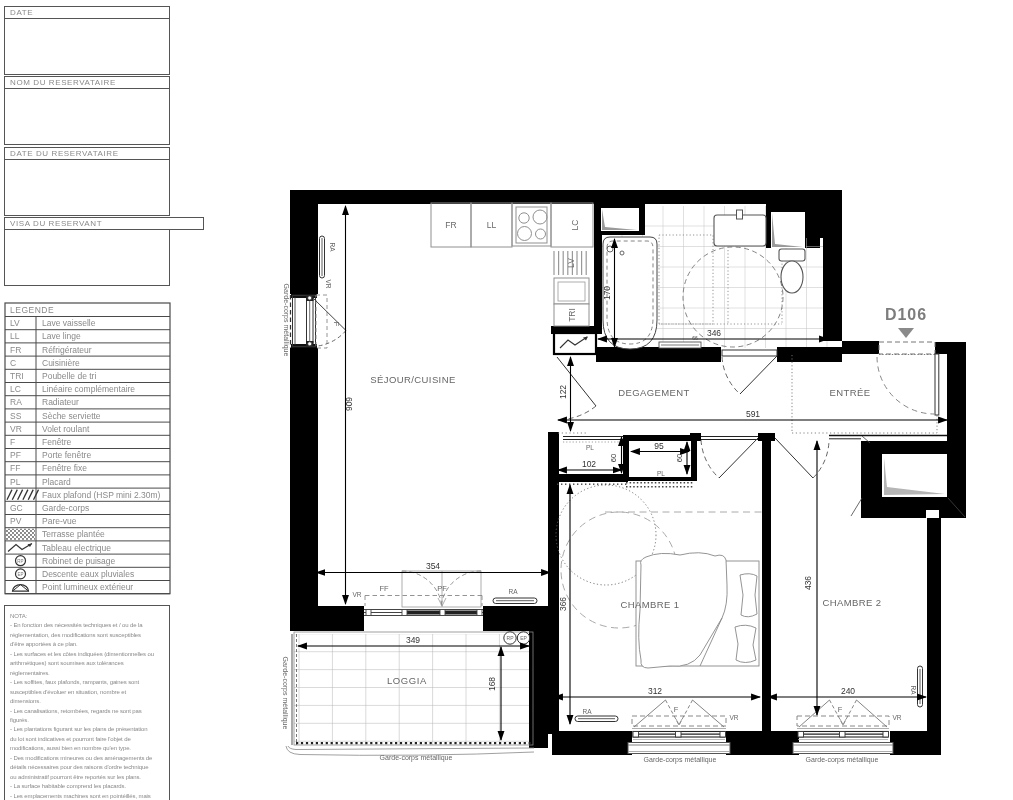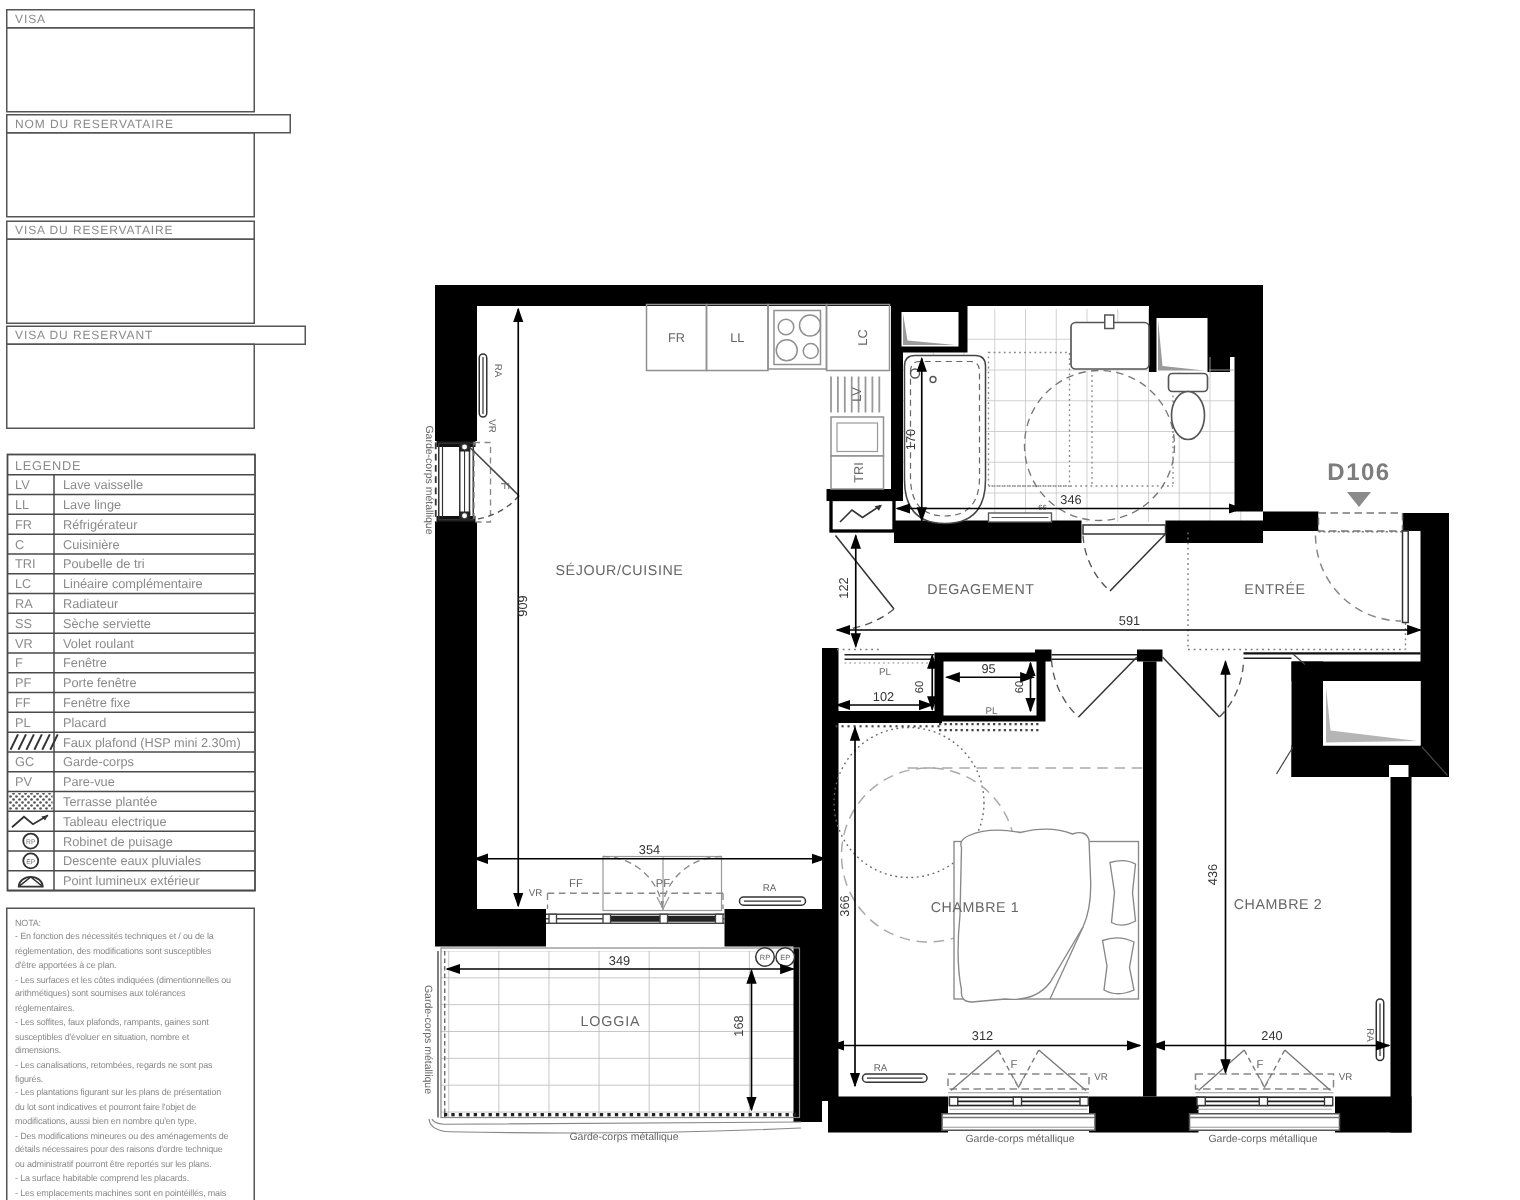--- a/index.html
+++ b/index.html
@@ -2,25 +2,25 @@
 <html><head><meta charset="utf-8">
 <style>
 html,body{margin:0;padding:0;background:#fff;width:1013px;height:800px;overflow:hidden}
 *{box-sizing:border-box}
 body{font-family:"Liberation Sans",sans-serif;position:relative}
 .box{position:absolute;border:1.2px solid #555}
 .hdr{position:absolute;border:1.2px solid #555;color:#8a8a8a;font-size:8px;letter-spacing:.6px;padding-left:5px;line-height:12px}
 #nota{position:absolute;left:4px;top:605px;width:166px;height:210px;border:1.5px solid #555;color:#8a8a8a;font-size:6px;letter-spacing:-0.12px;line-height:9.45px;padding:6px 2px 0 5px;white-space:nowrap;overflow:hidden}
 svg{position:absolute;left:0;top:0}
 </style></head><body>
-<div class="hdr" style="left:4px;top:6px;width:166px;height:13px">VISA</div>
+<div class="hdr" style="left:4px;top:6px;width:166px;height:13px">DATE</div>
 <div class="box" style="left:4px;top:18px;width:166px;height:57px"></div>
-<div class="hdr" style="left:4px;top:76px;width:190px;height:13px">NOM DU RESERVATAIRE</div>
+<div class="hdr" style="left:4px;top:76px;width:166px;height:13px">NOM DU RESERVATAIRE</div>
 <div class="box" style="left:4px;top:88px;width:166px;height:57px"></div>
-<div class="hdr" style="left:4px;top:147px;width:166px;height:13px">VISA DU RESERVATAIRE</div>
+<div class="hdr" style="left:4px;top:147px;width:166px;height:13px">DATE DU RESERVATAIRE</div>
 <div class="box" style="left:4px;top:159px;width:166px;height:57px"></div>
 <div class="hdr" style="left:4px;top:217px;width:200px;height:13px">VISA DU RESERVANT</div>
 <div class="box" style="left:4px;top:229px;width:166px;height:57px"></div>
 <div id="nota">NOTA:<br>- En fonction des nécessités techniques et / ou de la<br>réglementation, des modifications sont susceptibles<br>d'être apportées à ce plan.<br>- Les surfaces et les côtes indiquées (dimentionnelles ou<br>arithmétiques) sont soumises aux tolérances<br>réglementaires.<br>- Les soffites, faux plafonds, rampants, gaines sont<br>susceptibles d'évoluer en situation, nombre et<br>dimensions.<br>- Les canalisations, retombées, regards ne sont pas<br>figurés.<br>- Les plantations figurant sur les plans de présentation<br>du lot sont indicatives et pourront faire l'objet de<br>modifications, aussi bien en nombre qu'en type.<br>- Des modifications mineures ou des aménagements de<br>détails nécessaires pour des raisons d'ordre technique<br>ou administratif pourront être reportés sur les plans.<br>- La surface habitable comprend les placards.<br>- Les emplacements machines sont en pointéillés, mais<br>les appareils ne sont pas fournis.</div>
 <svg width="1013" height="800" viewBox="0 0 1013 800">
 <defs>
 <pattern id="pdots" width="4" height="4" patternUnits="userSpaceOnUse">
         <circle cx="1" cy="1" r="0.9" fill="#555"></circle>
         <circle cx="3" cy="3" r="0.9" fill="#555"></circle>
       </pattern>

